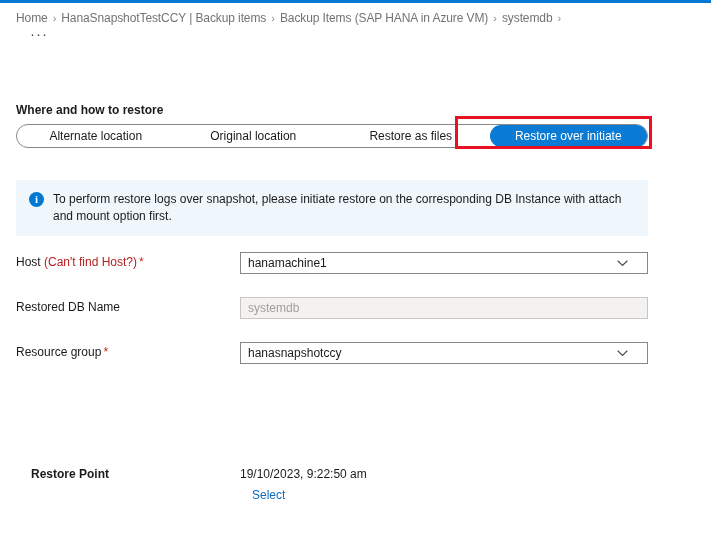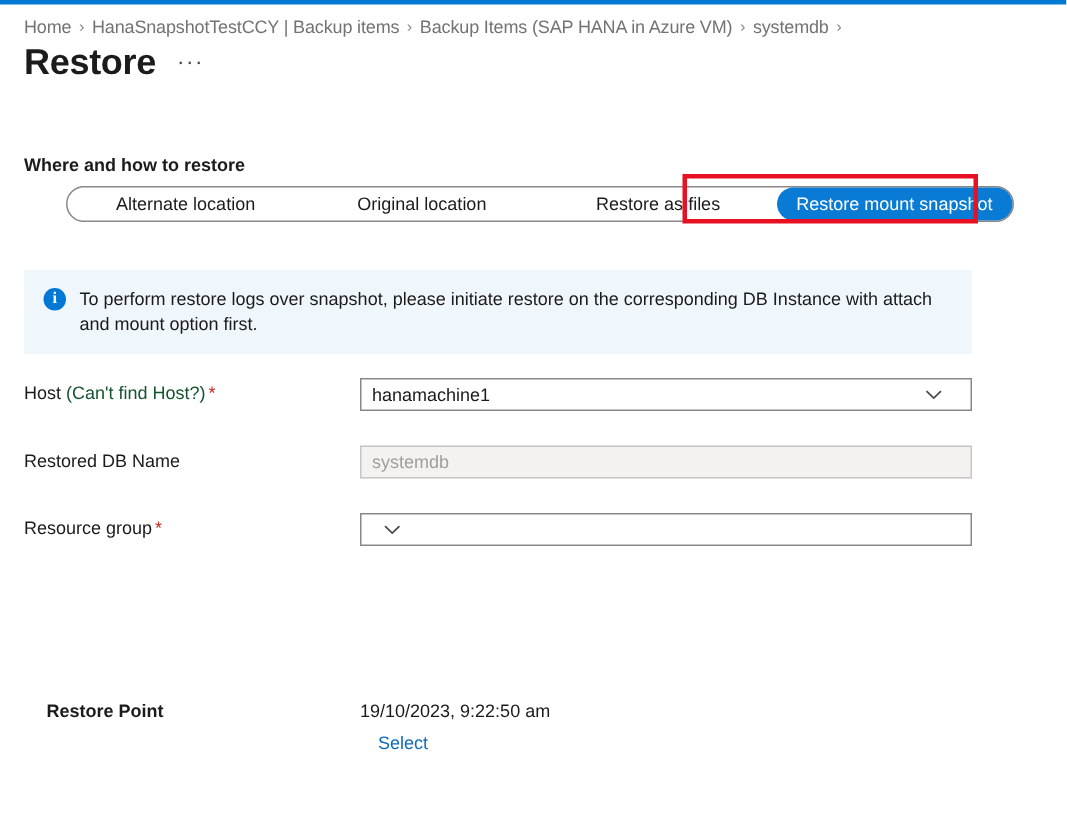--- a/index.html
+++ b/index.html
@@ -83,21 +83,20 @@
     color: #1b1b1b;
   }
 
   
   .pivot-wrap {
     position: absolute;
     top: 124px;
     left: 16px;
     width: 632px;
     height: 24px;
-    margin-left: 28px;
   }
   .pivot-track {
     position: absolute;
     inset: 0;
     border: 1px solid #8a8886;
     border-radius: 14px;
     box-sizing: border-box;
     background: #ffffff;
     display: flex;
     align-items: stretch;
@@ -178,21 +177,21 @@
   }
   .field-label {
     position: absolute;
     left: 16px;
     top: 3px;
     font-size: 12px;
     color: #1b1b1b;
     white-space: nowrap;
   }
   .field-label .sub-link {
-    color: #14532d;
+    color: #b91c1c;
     cursor: pointer;
   }
   .req-star {
     color: #c42b1c;
     margin-left: 2px;
   }
   .field-control {
     position: absolute;
     left: 240px;
     top: 0;
@@ -273,32 +272,31 @@
     <span class="crumb-sep">›</span>
     <span class="crumb">HanaSnapshotTestCCY | Backup items</span>
     <span class="crumb-sep">›</span>
     <span class="crumb">Backup Items (SAP HANA in Azure VM)</span>
     <span class="crumb-sep">›</span>
     <span class="crumb">systemdb</span>
     <span class="crumb-sep">›</span>
   </nav>
 
 <div class="page-title-row">
-  <div class="page-title">Restore</div>
   <div class="title-ellipsis">···</div>
 </div>
 
 <div class="section-heading">Where and how to restore</div>
 
 <div class="pivot-wrap">
   <div class="pivot-track" id="pivot-track">
       <div class="pivot-item">Alternate location</div>
       <div class="pivot-item">Original location</div>
       <div class="pivot-item">Restore as files</div>
-      <div class="pivot-item selected">Restore mount snapshot</div>
+      <div class="pivot-item selected">Restore over initiate</div>
     </div>
 </div>
 <div class="highlight-box"></div>
 
 <div class="info-banner">
   <div class="info-icon">i</div>
   <div class="info-text">To perform restore logs over snapshot, please initiate restore on the corresponding DB Instance with attach and mount option first.</div>
 </div>
 
 <div class="form" id="form-rows">
@@ -315,20 +313,21 @@
     </div>
     <div class="form-row">
       <div class="field-label"><span>Restored DB Name</span></div>
       <div class="field-control disabled">
         <div class="field-value">systemdb</div>
       </div>
     </div>
     <div class="form-row">
       <div class="field-label"><span>Resource group</span><span class="req-star">*</span></div>
       <div class="field-control">
+        <div class="field-value">hanasnapshotccy</div>
         <div class="chev">
           <svg width="11" height="7" viewBox="0 0 11 7">
             <path d="M0.7 0.8 L5.5 5.4 L10.3 0.8" fill="none" stroke="#4a4a4a" stroke-width="1.2"></path>
           </svg>
         </div>
       </div>
     </div>
   </div>
 
 <div class="restore-point">

